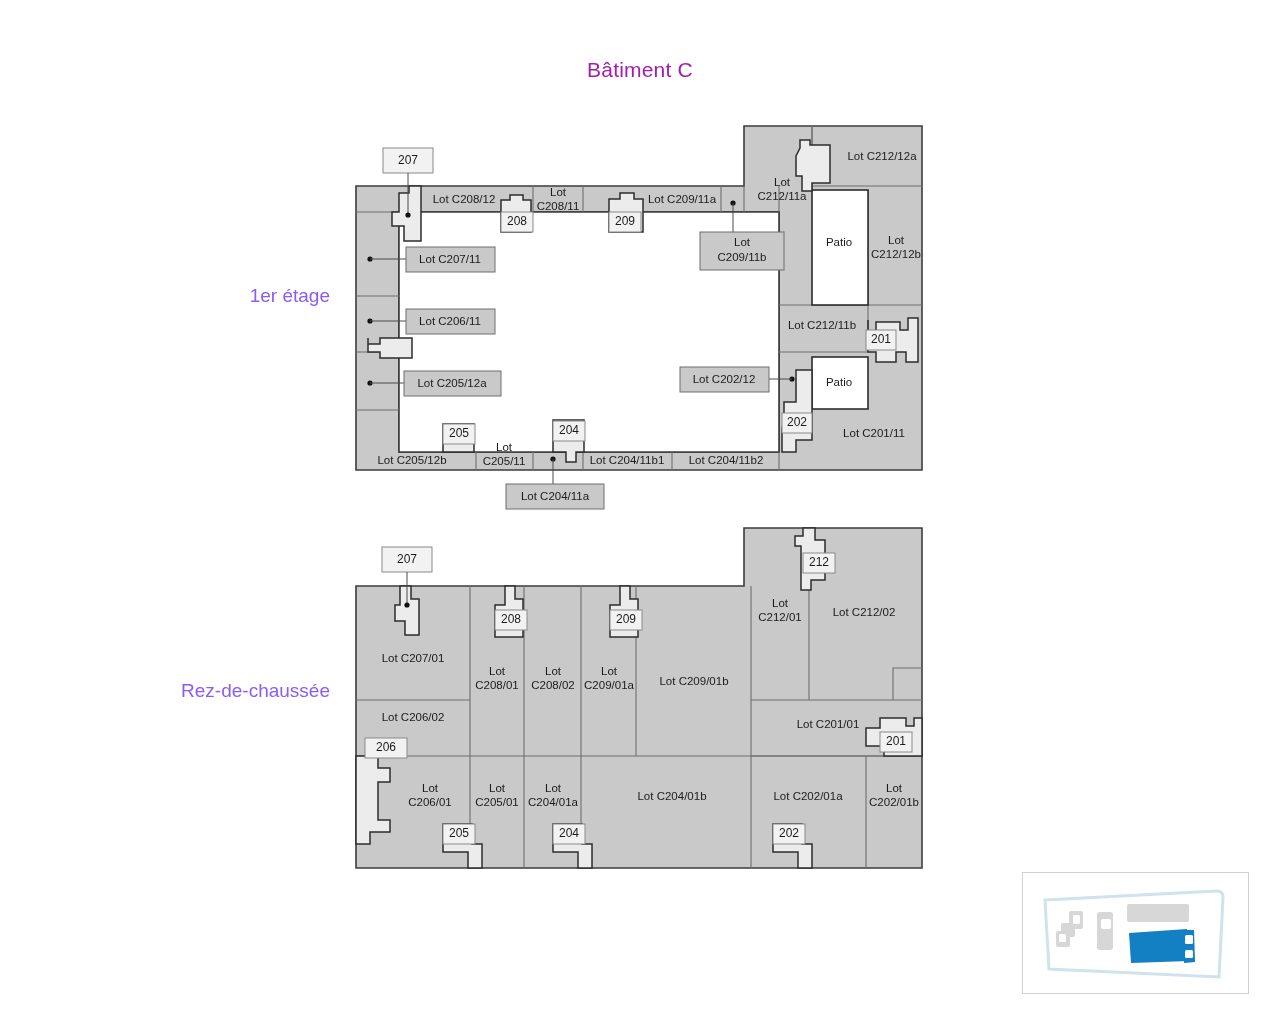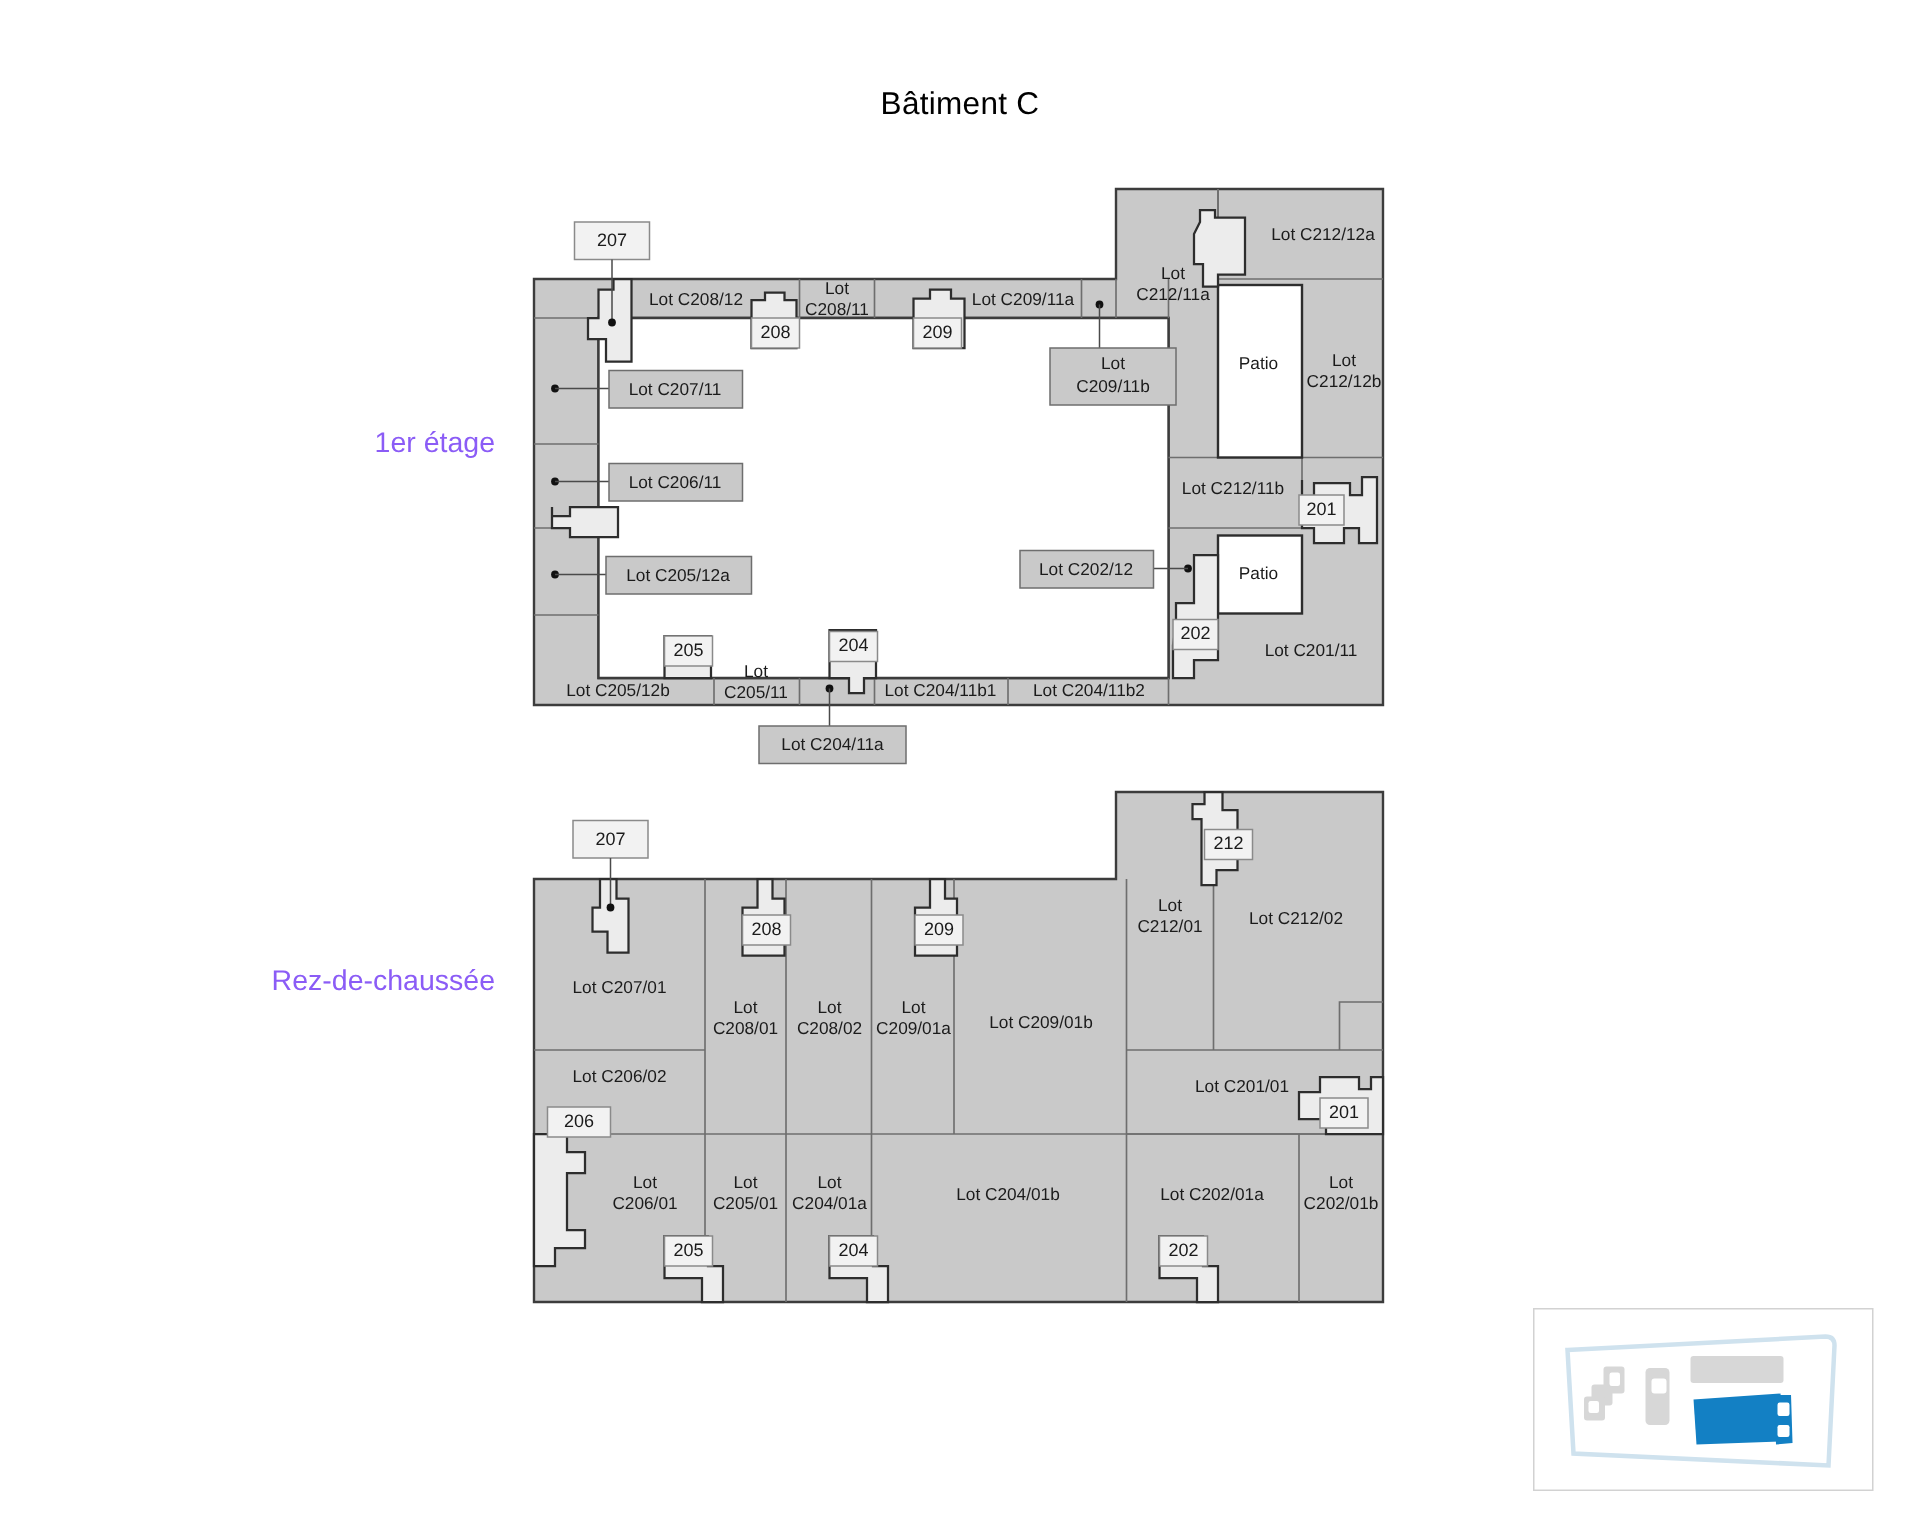--- a/index.html
+++ b/index.html
@@ -17,32 +17,32 @@
   }
   #page-title {
     position: absolute;
     left: 0;
     top: 58px;
     width: 1280px;
     text-align: center;
     font-size: 21px;
     font-weight: 400;
     letter-spacing: 0.2px;
-    color: #000000;
+    color: #a21caf;
   }
   .floor-caption {
     position: absolute;
     font-size: 19px;
     font-weight: 400;
     color: #8b5cf6;
     text-align: right;
     white-space: nowrap;
   }
   #caption-etage  { left: 60px; top: 285px; width: 270px; }
-  #caption-rdc    { left: 40px; top: 644px; width: 290px; }
+  #caption-rdc    { left: 40px; top: 680px; width: 290px; }
 
   .floorplan {
     position: absolute;
     left: 0;
     top: 0;
   }
   svg { display: block; overflow: visible; }
 
   
   .slab      { fill: #c9c9c9; stroke: #3c3c3c; stroke-width: 1.6; }

